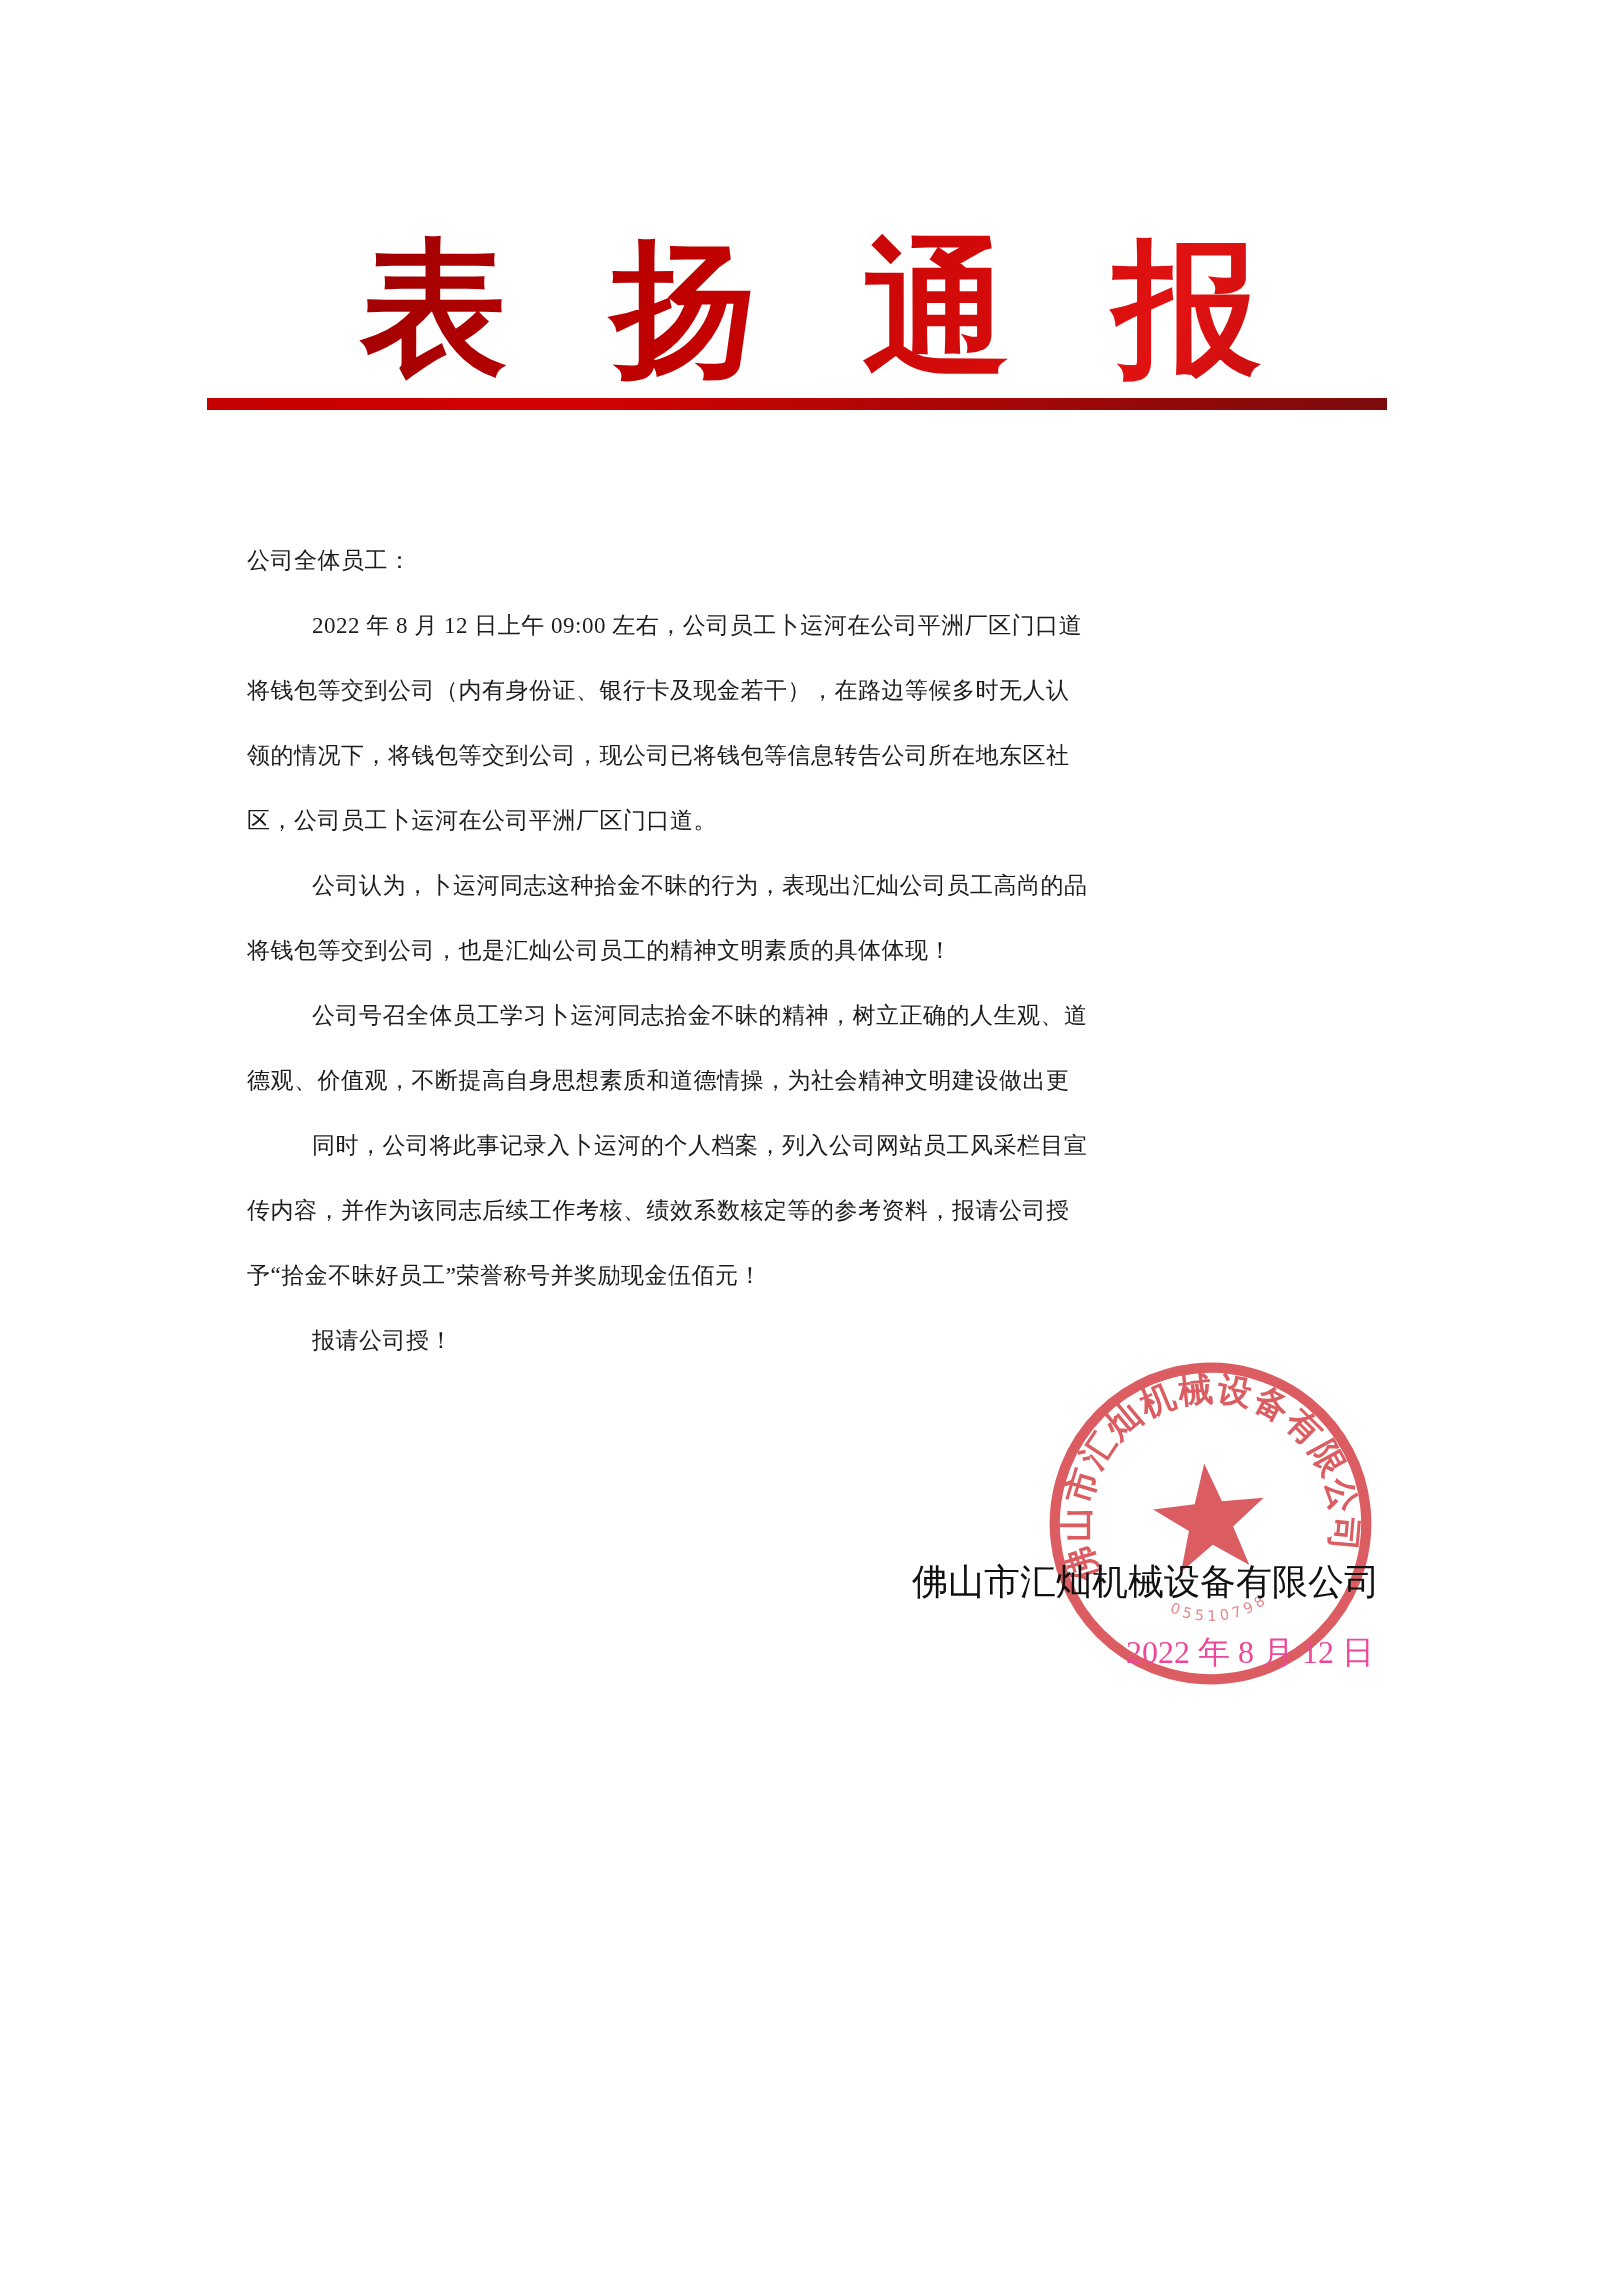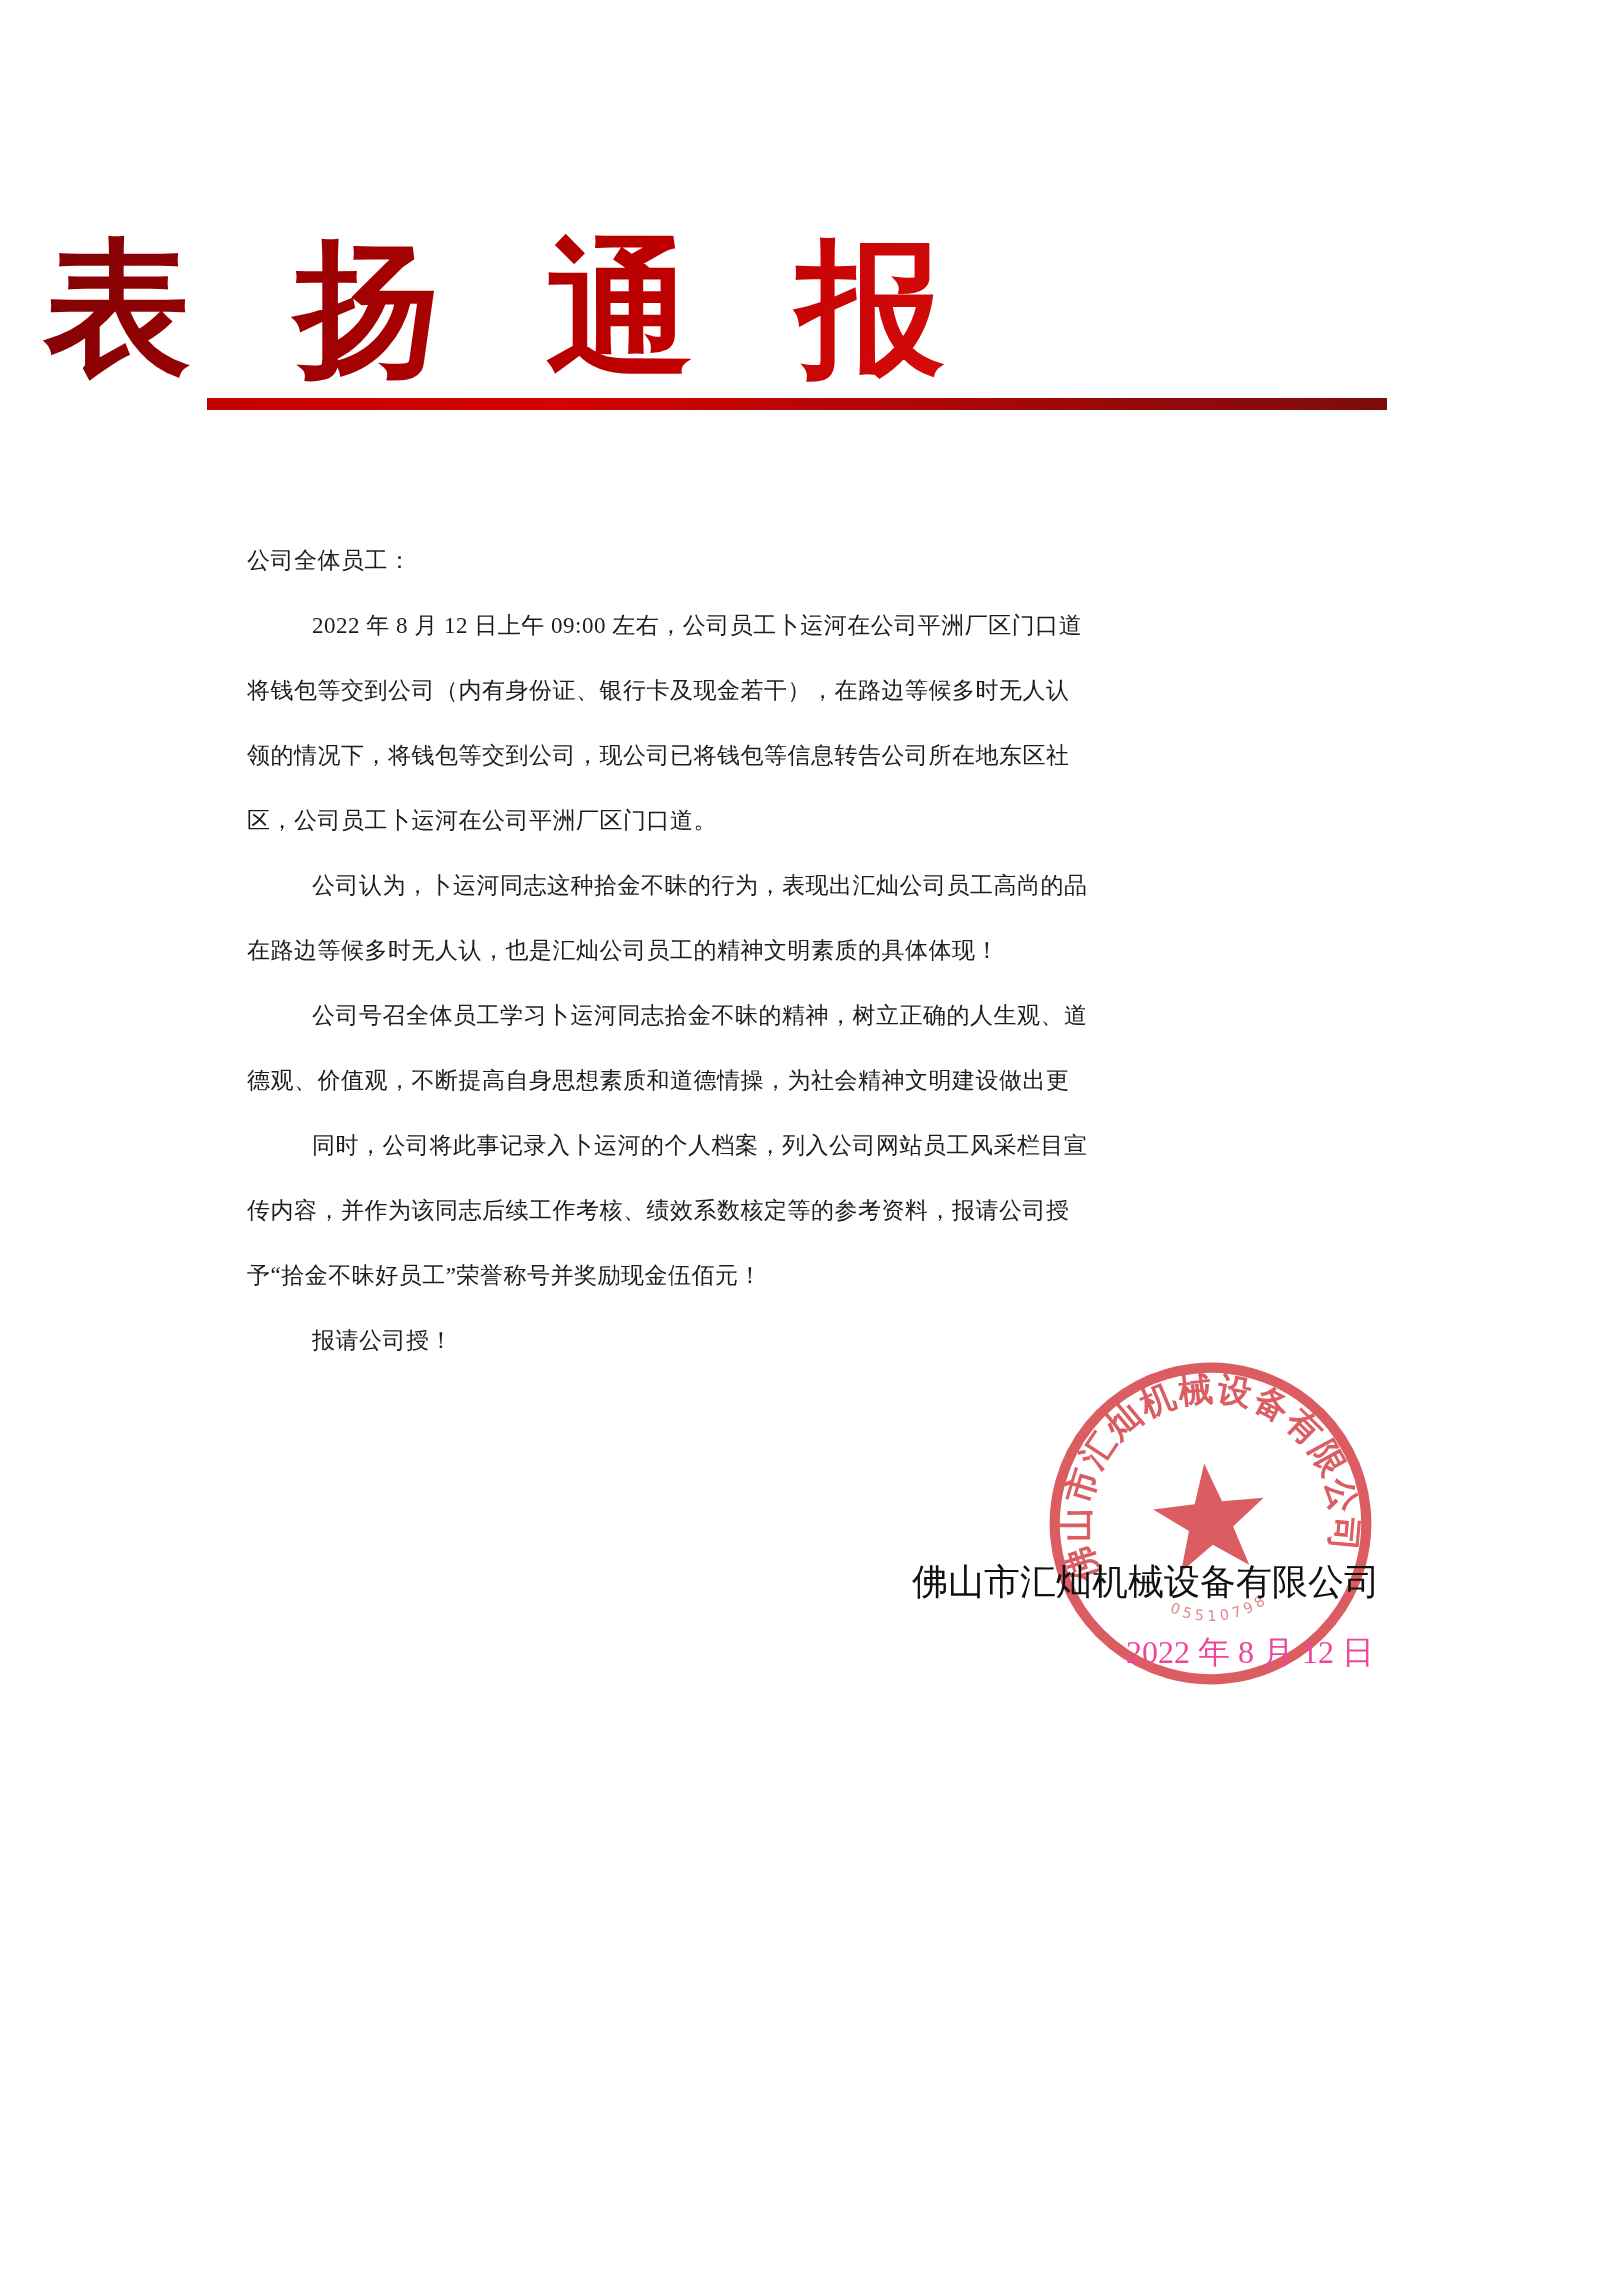--- a/index.html
+++ b/index.html
@@ -16,26 +16,26 @@
     overflow: hidden;
     font-family: "Liberation Serif", "DejaVu Serif", serif;
   }
 
   
   .notice-title {
     position: absolute;
     top: 227px;
     left: 0;
     width: 100%;
-    text-align: left;
+    text-align: center;
     font-size: 147px;
     line-height: 165px;
     font-weight: 700;
     letter-spacing: 104px;
-    padding-left: 44px;
+    padding-left: 104px;
     box-sizing: border-box;
     white-space: nowrap;
     color: var(--title-red, #c00000);
   }
   @supports ((-webkit-background-clip: text) or (background-clip: text)) {
     .notice-title {
       background: linear-gradient(115deg,
         var(--title-red-dark, #7d0305) 0%,
         var(--title-red, #c40407) 42%,
         var(--title-red-bright, #e11212) 72%,
@@ -146,21 +146,21 @@
 
   <div class="body-block">
     <div class="line">公司全体员工：</div>
 
     <div class="line indent">2022 年 8 月 12 日上午 09:00 左右，公司员工卜运河在公司平洲厂区门口道</div>
     <div class="line">将钱包等交到公司（内有身份证、银行卡及现金若干），在路边等候多时无人认</div>
     <div class="line">领的情况下，将钱包等交到公司，现公司已将钱包等信息转告公司所在地东区社</div>
     <div class="line">区，公司员工卜运河在公司平洲厂区门口道。</div>
 
     <div class="line indent">公司认为，卜运河同志这种拾金不昧的行为，表现出汇灿公司员工高尚的品</div>
-    <div class="line">在路边等候多时无人认，也是汇灿公司员工的精神文明素质的具体体现！</div>
+    <div class="line">将钱包等交到公司，也是汇灿公司员工的精神文明素质的具体体现！</div>
 
     <div class="line indent">公司号召全体员工学习卜运河同志拾金不昧的精神，树立正确的人生观、道</div>
     <div class="line">德观、价值观，不断提高自身思想素质和道德情操，为社会精神文明建设做出更</div>
 
     <div class="line indent">同时，公司将此事记录入卜运河的个人档案，列入公司网站员工风采栏目宣</div>
     <div class="line">传内容，并作为该同志后续工作考核、绩效系数核定等的参考资料，报请公司授</div>
     <div class="line">予“拾金不昧好员工”荣誉称号并奖励现金伍佰元！</div>
 
     <div class="line indent">报请公司授！</div>
   </div>

